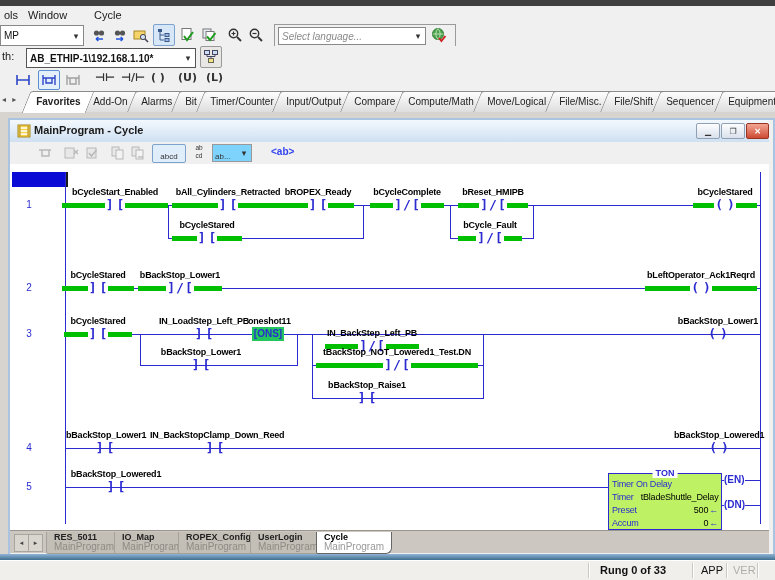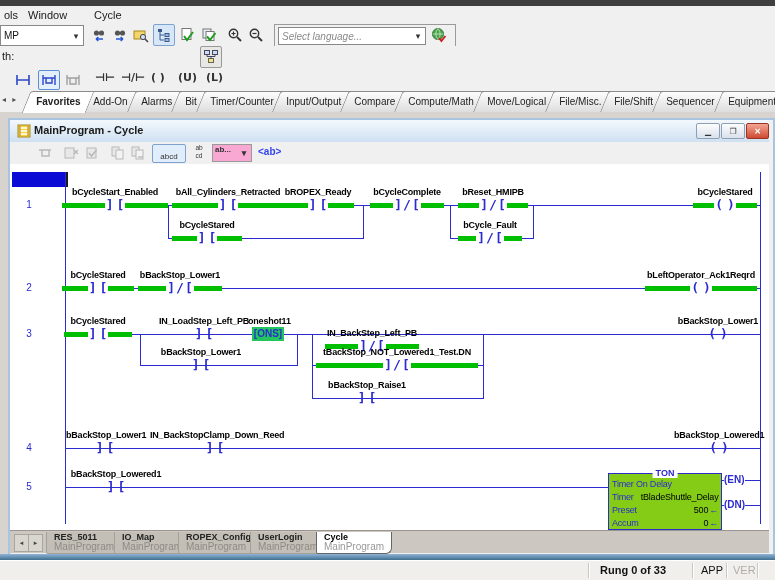--- a/index.html
+++ b/index.html
@@ -37,42 +37,42 @@
   .workspace{left:0;top:112px;width:775px;height:443px;background:#d7d4cf;}
   .mdi{left:8px;top:118px;width:763px;height:436px;border:2px solid #a9c4e1;background:#f0f0f0;}
   .mdi-title{position:absolute;left:0;top:0;width:759px;height:22px;
              background:linear-gradient(#f3f8fd,#cfe0f2);border-bottom:1px solid #b5cce4;}
   .mdi-title .t{position:absolute;left:24px;top:4px;font-size:11px;font-weight:700;color:#1a1a1a;}
   .winbtn{position:absolute;top:3px;height:14px;border:1px solid #8fa0b5;border-radius:2px;
           background:linear-gradient(#fdfdfe,#d9e1ec);display:flex;align-items:center;justify-content:center;font-size:8px;color:#333;} 
   .winbtn.closebtn{background:linear-gradient(#f2a693,#cf4a33);border-color:#993322;color:#fff;font-weight:700;}
   .mdi-toolbar{position:absolute;left:0;top:22px;width:759px;height:22px;background:#f0f0f0;border-bottom:1px solid #d8d8d8;}
   .gicon{position:absolute;top:3px;opacity:.9;}
-  .mini-combo{position:absolute;top:2px;height:16px;background:#f9a8d4;border:1px solid #999;display:flex;align-items:flex-start;font-size:8px;color:#333;font-weight:bold;}
+  .mini-combo{position:absolute;top:2px;height:16px;background:#7dd3fc;border:1px solid #999;display:flex;align-items:flex-end;font-size:8px;color:#333;}
   
   .ladder{position:absolute;left:0;top:44px;width:759px;height:366px;background:#fff;overflow:hidden;}
   .w{position:absolute;background:#2b2bd0;}
   .rnum{position:absolute;left:6px;width:26px;height:14px;line-height:14px;text-align:center;font-size:10px;color:#2b2bd0;}
   .selbox{position:absolute;left:2px;top:8px;width:53px;height:15px;background:#0b0bd6;}
   .caret{position:absolute;left:55px;top:8px;width:3px;height:15px;background:#1a1a1a;}
   .ins{position:absolute;text-align:center;z-index:3;}
   .tag{font-size:9px;font-weight:700;letter-spacing:-0.2px;color:#000;white-space:nowrap;height:11px;line-height:11px;}
   .sym{display:flex;align-items:center;height:14px;}
   .bar{flex:1;height:5px;background:transparent;}
   .ins.on .bar{background:#00be00;}
   .gap{display:flex;align-items:center;height:14px;padding:0 1px;}
   .ins.on .gap{background:#fff;}
   .bk{font:700 13px "DejaVu Sans Mono",monospace;color:#2b2bd0;line-height:14px;}
   .bk.l::before{content:"]";} .bk.r::before{content:"[";}
   .bk.sl::before{content:"/";} 
   .bk.cl::before{content:"(";} .bk.cr::before{content:")";}
   .bk.l{margin-right:3px;} .nc .bk.l{margin-right:0;} .nc .bk.sl{margin:0 1px;}
   .gap.coil .bk.cl{margin-right:4px;}
   .onsbox{font:700 10px "Liberation Sans",sans-serif;color:#2b2bd0;background:#22c55e;line-height:14px;padding:0 2px;margin:0 auto;}
-  .ton{position:absolute;left:598px;top:309px;width:112px;height:55px;border:1px solid #2b2bd0;background:#84cc16;z-index:4;}
+  .ton{position:absolute;left:598px;top:309px;width:112px;height:55px;border:1px solid #2b2bd0;background:#bef264;z-index:4;}
   .ton .ttl{position:absolute;left:50%;top:-6px;transform:translateX(-50%);background:#fff;padding:0 3px;
             font-size:9px;font-weight:700;color:#2b2bd0;}
   .trow{display:flex;align-items:center;height:12px;margin-top:1px;padding:0 3px;font-size:9px;letter-spacing:-0.2px;white-space:nowrap;}
   .trow:first-of-type{margin-top:4px;}
   .tl{color:#2b2bd0;} .tv{color:#000;margin-left:7px;} .tv.rt{margin-left:auto;}
   .tarr{color:#2b2bd0;font-size:9px;margin-left:1px;}
   .tarr::before{content:"←";}
   .encoil{position:absolute;font:700 10px "Liberation Sans",sans-serif;color:#2b2bd0;background:#fff;line-height:12px;z-index:4;}
   
   .rtabs{position:absolute;left:0;top:410px;width:759px;height:22px;background:#ccc8c1;border-top:1px solid #9a968f;}
@@ -175,20 +175,24 @@
           <circle cx="7" cy="7" r="5.5" fill="#4aa34a" stroke="#2e7d32"></circle>
           <path d="M1.5 7 h11 M7 1.5 a8 8 0 0 1 0 11 M7 1.5 a8 8 0 0 0 0 11" stroke="#cfe9cf" stroke-width="0.8" fill="none"></path>
           <path d="M8 11 l2.4 3 l4 -5" stroke="#cc2222" stroke-width="2" fill="none"></path>
         </svg>
       </div>
     </div>
   </div>
 
   <div class="abs tb" style="left:0;top:46px;width:775px;height:22px;">
     <span class="lbl" style="left:2px;top:4px;">th:</span>
+    <div class="combo" style="left:26px;top:2px;width:168px;height:18px;border-color:#555;">
+      <span class="cv" style="font-weight:700;">AB_ETHIP-1\192.168.1.10*</span>
+      <span class="darr"></span>
+    </div>
     <div class="icnbtn" style="left:200px;top:0;border-color:#999;background:#e9e7e4;">
       <svg width="16" height="16" viewBox="0 0 16 16">
         <rect x="1.5" y="1.5" width="5" height="4" fill="#cdddf1" stroke="#446"></rect>
         <rect x="9.5" y="1.5" width="5" height="4" fill="#cdddf1" stroke="#446"></rect>
         <rect x="5.5" y="9.5" width="5" height="4" fill="#f2e28a" stroke="#665"></rect>
         <path d="M4 5.5 v2 h8 v-2 M8 7.5 v2" stroke="#446" fill="none"></path>
       </svg>
     </div>
   </div>
 
@@ -274,21 +278,21 @@
         <span style="font-size:8px;color:#333;line-height:17px;">abcd</span>
       </div>
       <div class="abs" style="left:181px;top:2px;width:16px;height:17px;text-align:center;">
         <div style="font-size:6.5px;color:#333;line-height:8px;">ab</div>
         <div style="font-size:6.5px;color:#333;line-height:8px;">cd</div>
       </div>
       <div class="mini-combo" style="left:202px;width:38px;">
         <span style="padding:0 2px;flex:1;">ab...</span>
         <span class="darr"></span>
       </div>
-      <span class="abs" style="left:248px;top:4px;font-size:10px;font-weight:700;color:#3344ee;">&lt;ab&gt;</span>
+      <span class="abs" style="left:261px;top:4px;font-size:10px;font-weight:700;color:#3344ee;">&lt;ab&gt;</span>
     </div>
 
     <div class="ladder">
 
       <div class="selbox"></div>
       <div class="caret"></div>
 
       <div class="w" style="left:55px;top:8px;width:1px;height:352px;"></div>
       <div class="w" style="left:750px;top:8px;width:1px;height:352px;"></div>
 

